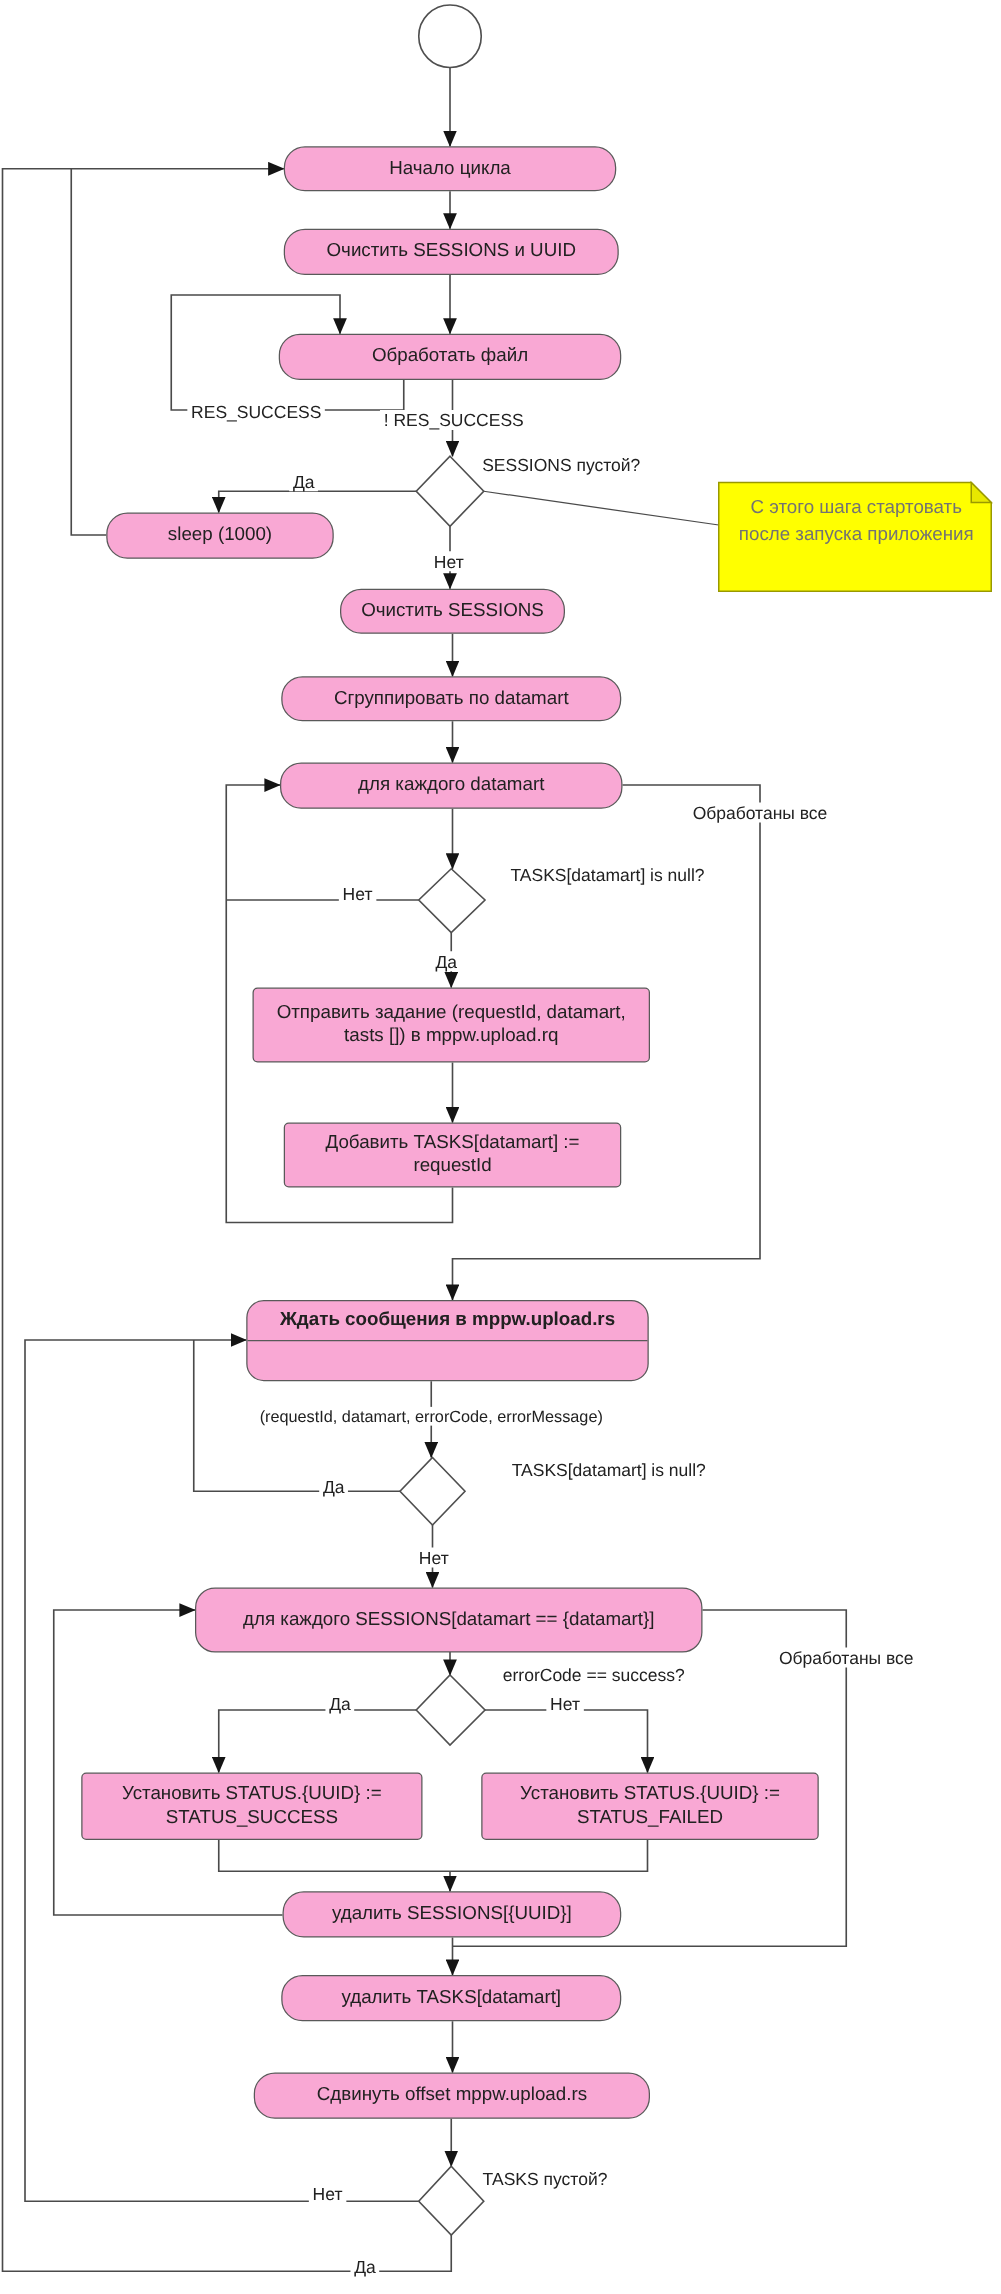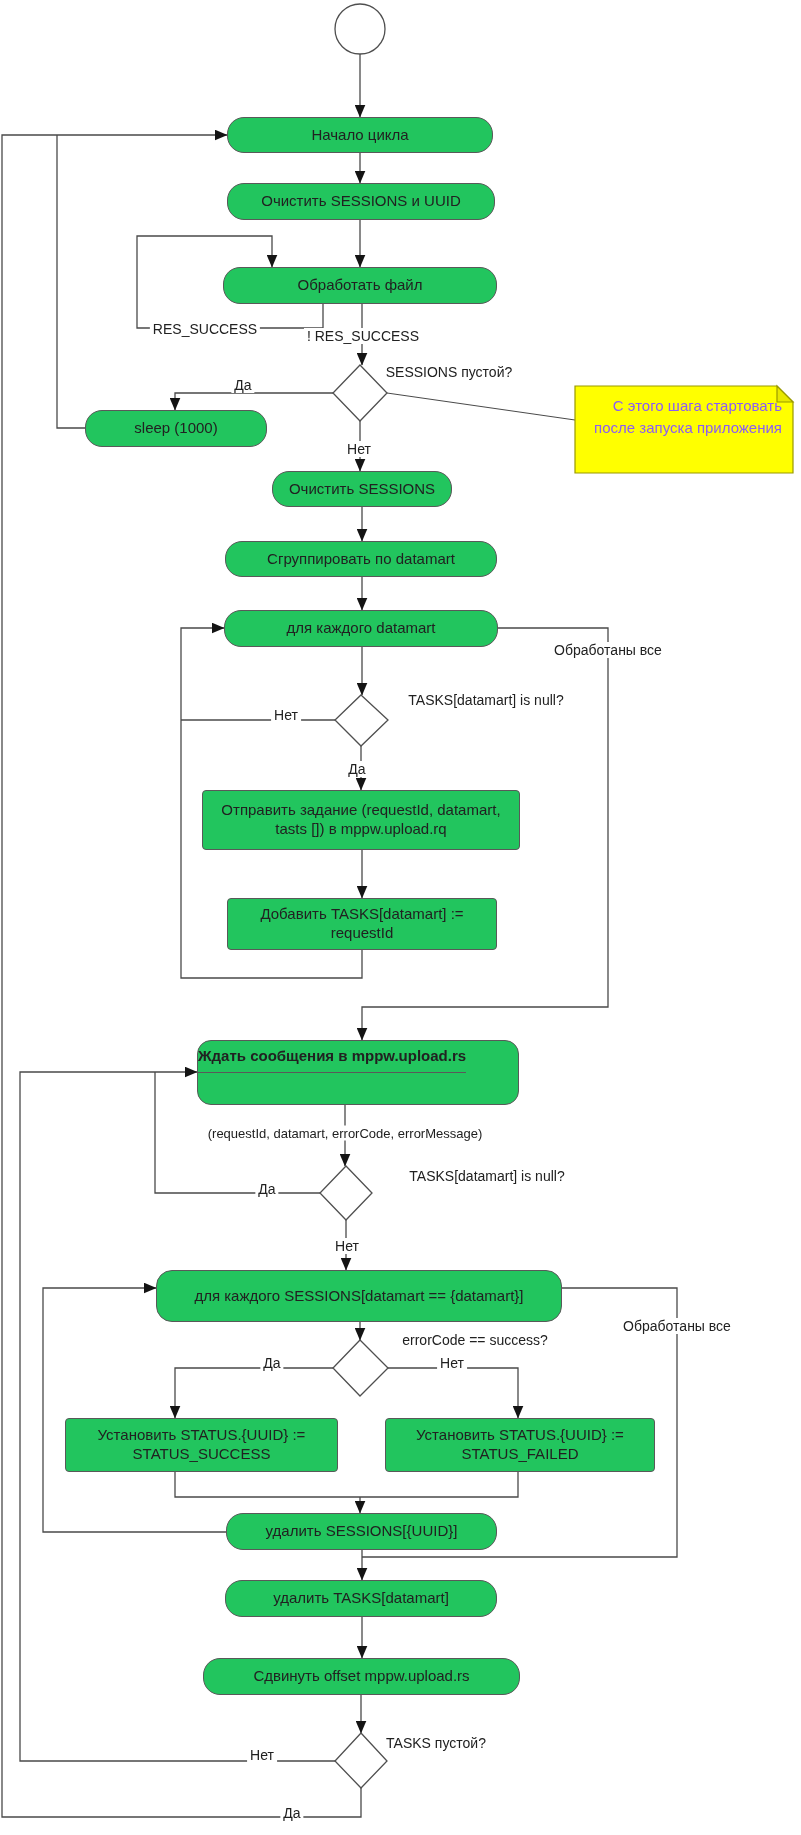--- a/index.html
+++ b/index.html
@@ -8,43 +8,43 @@
     font-family:"Liberation Sans", sans-serif;
     color:#212121; background:#ffffff; overflow:hidden;
   }
   #wires { position:absolute; left:0; top:0; width:801px; height:1835px; }
   .edge { fill:none; stroke:#4a4a4a; stroke-width:1.3; }
   .thin { stroke-width:1; }
   .shape { fill:#ffffff; stroke:#4f4f4f; stroke-width:1.3; }
 
   .node {
     position:absolute; box-sizing:border-box;
-    border:1.3px solid #595959; border-radius:17px; background:#22c55e;
+    border:1.3px solid #595959; border-radius:17px; background:#f9a8d4;
     display:flex; align-items:center; justify-content:center;
     text-align:center; font-size:15px; line-height:1.25; padding:2px 12px;
   }
   .big { border-radius:4px; }
-  .wait { border-radius:14px; padding:0; flex-direction:row; align-items:stretch; justify-content:flex-start; }
+  .wait { border-radius:14px; padding:0; flex-direction:column; align-items:stretch; justify-content:flex-start; }
   .wait-title {
     height:32px; box-sizing:border-box; border-bottom:1.3px solid #595959;
     display:flex; align-items:center; justify-content:center;
     font-weight:bold; font-size:15px;
   }
   .wait-body { flex:1; }
 
   .lbl {
     position:absolute; transform:translate(-50%,-50%);
     background:#ffffff; padding:0 3px; font-size:14px; white-space:nowrap;
   }
   .q { font-size:14px; }
   .msg { font-size:13px; }
 
   .note-text {
-    position:absolute; font-size:15px; line-height:1.45; color:#8b5cf6;
-    text-align:right;
+    position:absolute; font-size:15px; line-height:1.45; color:#737373;
+    text-align:center;
   }
 </style>
 </head>
 <body>
 
 <div id="canvas">
 
   <svg id="wires" xmlns="http://www.w3.org/2000/svg">
     <defs>
       <marker id="arr" viewBox="0 0 13 11" refX="12.5" refY="5.5" markerWidth="13" markerHeight="11" orient="auto" markerUnits="userSpaceOnUse">

